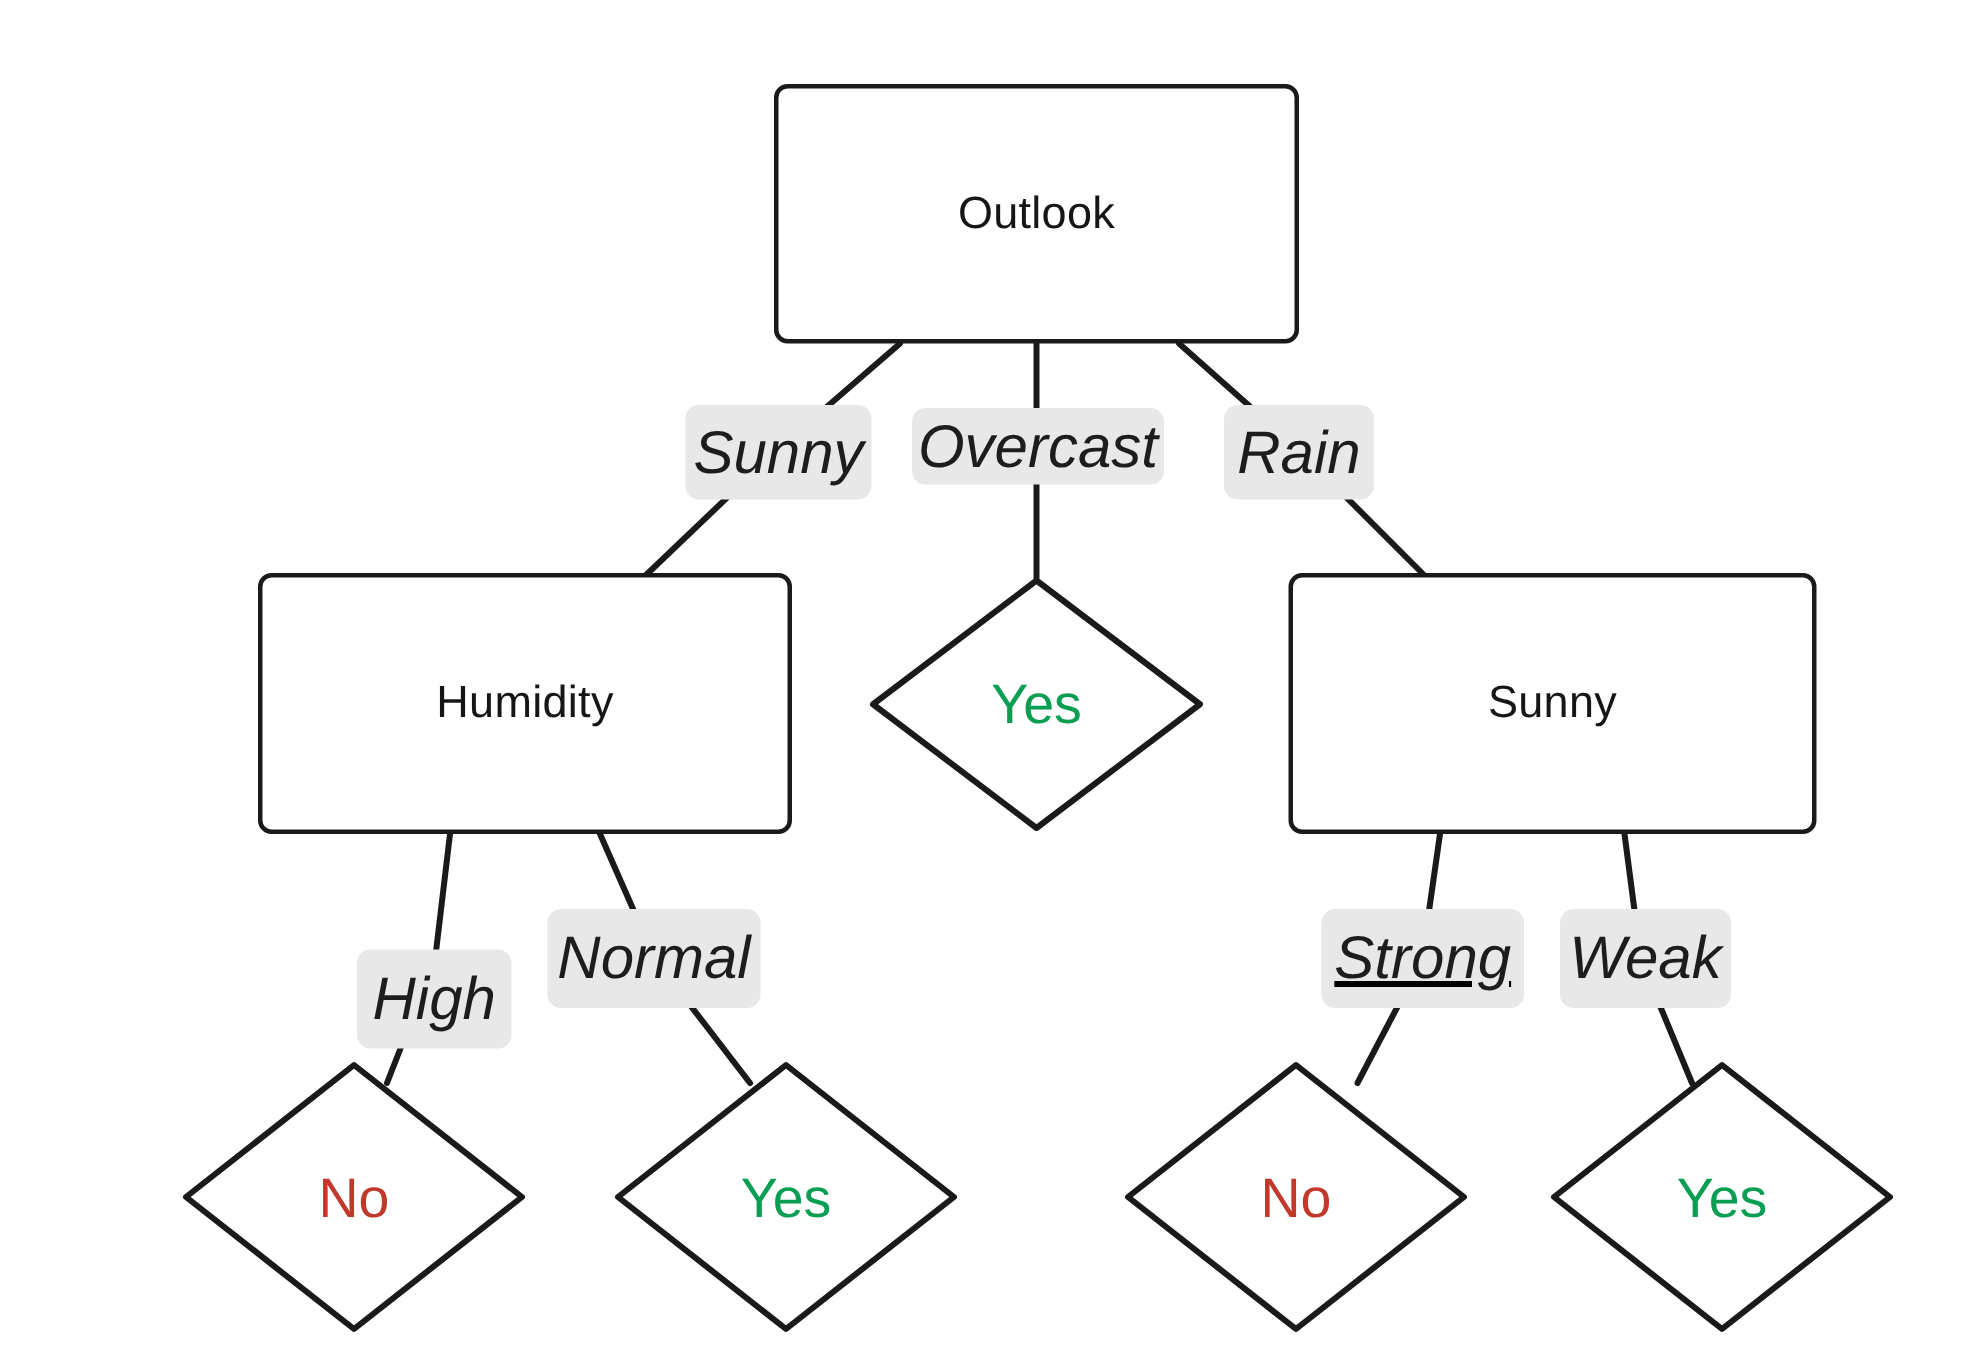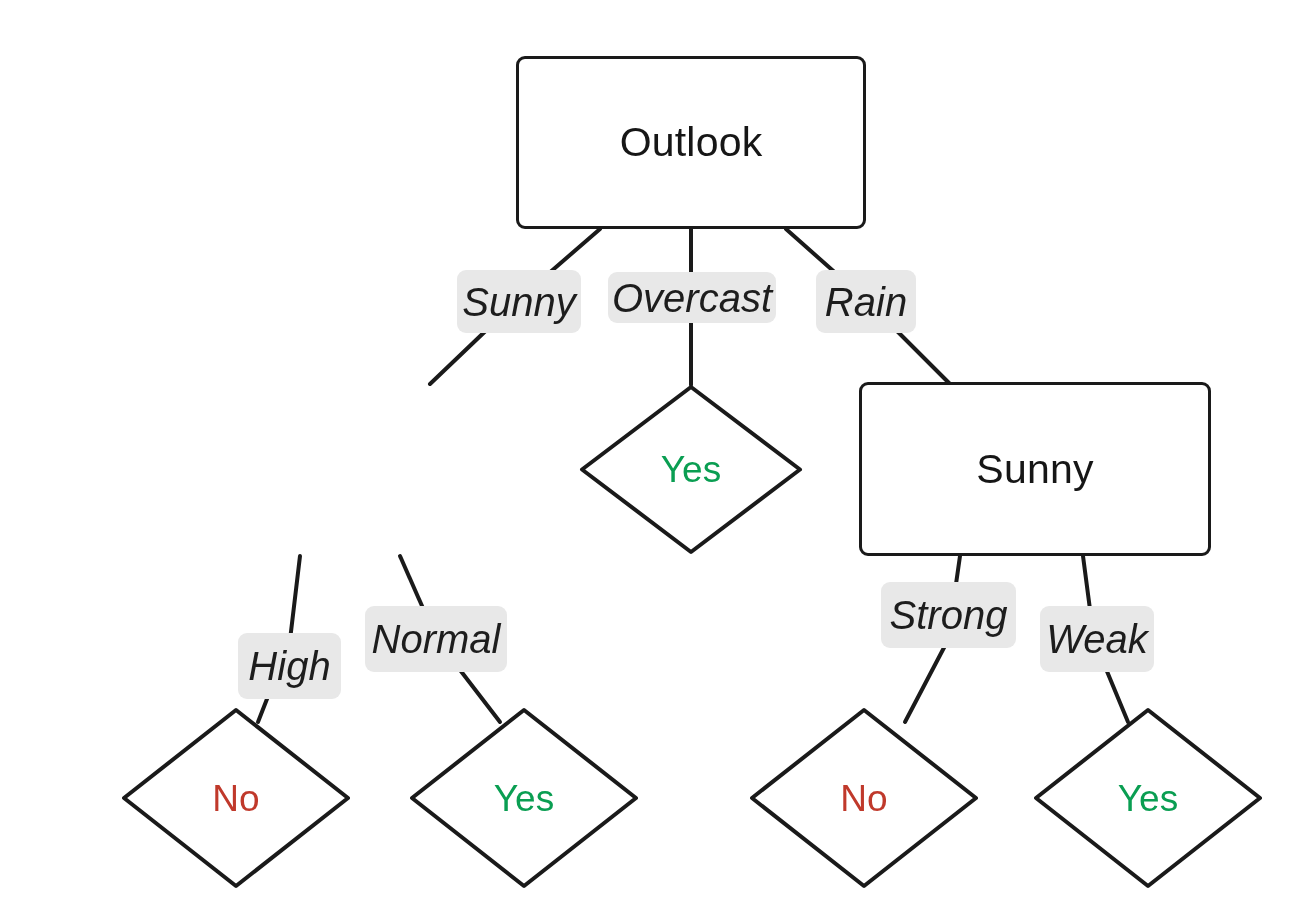--- a/index.html
+++ b/index.html
@@ -34,21 +34,21 @@
     justify-content: center;
     z-index: 3;
   }
   
   .node-box {
     border: 3.5px solid #1a1a1a;
     border-radius: 9px;
     background: #ffffff;
   }
   .node-box .node-label {
-    font-size: 41px;
+    font-size: 30px;
     font-weight: 400;
     color: #161616;
     letter-spacing: 0.2px;
     line-height: 1;
   }
   
   .node-diamond {
     background: transparent;
   }
   .node-diamond .diamond-shape {
@@ -115,20 +115,23 @@
 
       <path d="M 1083 556 L 1094 640"></path>
       <path d="M 1094 640 L 1128 722"></path>
     </g>
   </svg>
 
   <div class="node node-box" style="left:516px; top:56px; width:350px; height:173px;">
     <span class="node-label">Outlook</span>
   </div>
 
+  <div class="node node-box" style="left:172px; top:382px; width:356px; height:174px;">
+    <span class="node-label">Humidity</span>
+  </div>
 
   <div class="node node-box" style="left:859px; top:382px; width:352px; height:174px;">
     <span class="node-label">Sunny</span>
   </div>
 
   <div class="node node-diamond leaf-yes" style="left:578px; top:383px; width:226px; height:173px;">
     <svg class="diamond-shape" viewBox="0 0 226 173" preserveAspectRatio="none" xmlns="http://www.w3.org/2000/svg">
       <polygon points="113,4 222,86.5 113,169 4,86.5" fill="#ffffff" stroke="#1a1a1a" stroke-width="4" stroke-linejoin="round" vector-effect="non-scaling-stroke"></polygon>
     </svg>
     <span class="node-label">Yes</span>
@@ -175,21 +178,21 @@
   </div>
 
   <div class="edge-label" style="left:238px; top:633px; width:103px; height:66px;">
     <span>High</span>
   </div>
 
   <div class="edge-label" style="left:365px; top:606px; width:142px; height:66px;">
     <span>Normal</span>
   </div>
 
-  <div class="edge-label" style="left:881px; top:582px; width:135px; height:66px;">
+  <div class="edge-label" style="left:881px; top:606px; width:135px; height:66px;text-decoration:underline;">
     <span>Strong</span>
   </div>
 
   <div class="edge-label" style="left:1040px; top:606px; width:114px; height:66px;">
     <span>Weak</span>
   </div>
 
 </div>
 
 </body></html>

